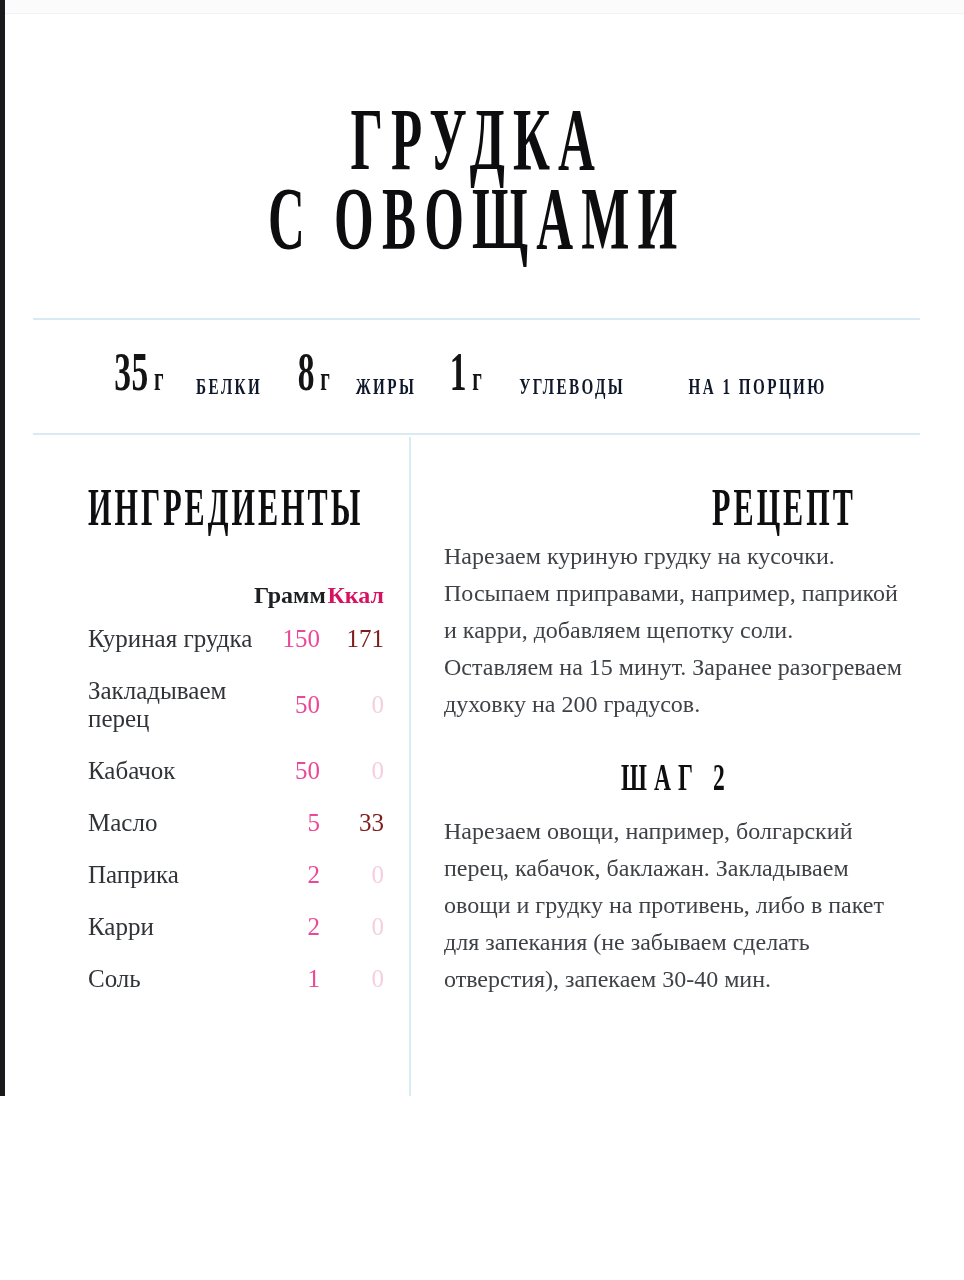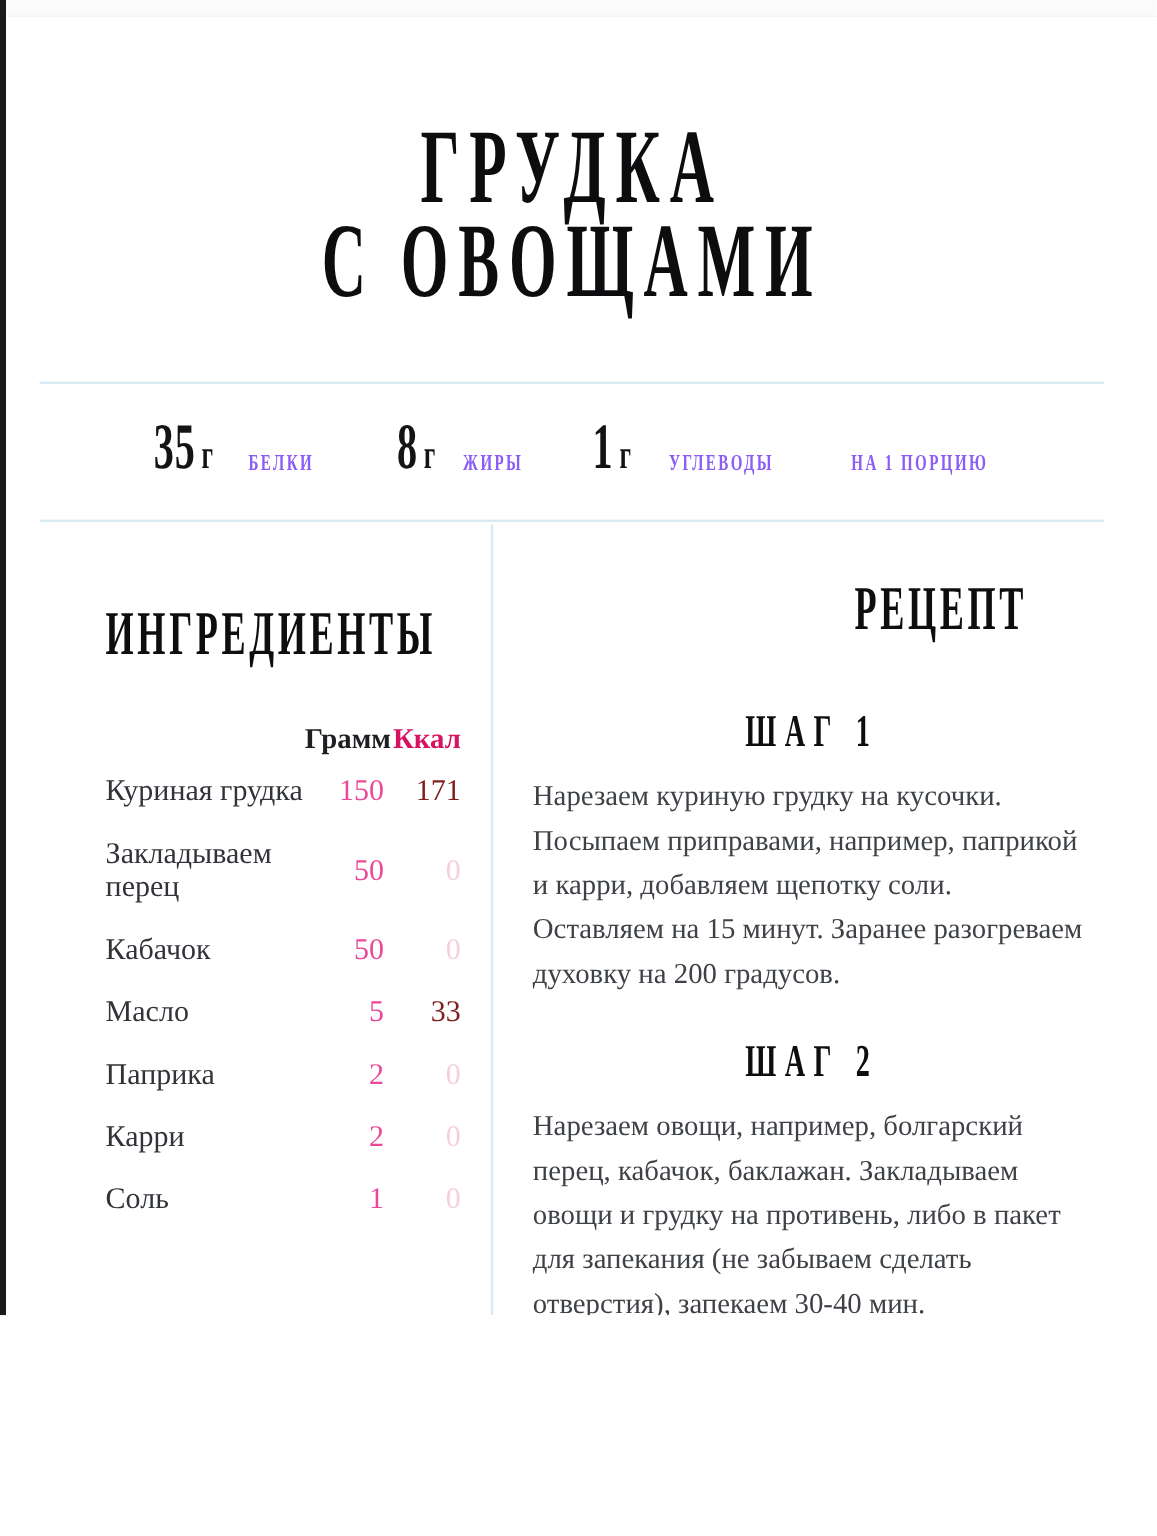--- a/index.html
+++ b/index.html
@@ -26,29 +26,29 @@
     position:absolute; left:33px; top:318px; width:887px; height:117px; box-sizing:border-box;
     border-top:2px solid #daeaf2; border-bottom:2px solid #daeaf2;
     display:flex; padding:0 58px 0 66px;
   }
   .nutri-item  { flex:1; display:flex; flex-direction:row; align-items:center; justify-content:center; padding-top:4px; }
   .nutri-value { font-weight:700; color:#141416; line-height:50px; white-space:nowrap; }
   .nutri-value .cond { transform:scaleX(0.62); }
   .nutri-value .num  { font-size:54px; letter-spacing:0.02em; }
   .nutri-value .unit { font-size:34px; margin-left:8px; }
   .nutri-item.accent .nutri-value { color:#d61360; }
-  .nutri-label { margin-top:16px; font-size:19px; font-weight:700; letter-spacing:0.16em; color:#8b5cf6; line-height:22px; }
+  .nutri-label { margin-top:16px; font-size:23px; font-weight:700; letter-spacing:0.16em; color:#0f172a; line-height:22px; }
   .nutri-label .cond { transform:scaleX(0.66); }
 
   
   .sec-heading { margin:0; font-size:52px; line-height:60px; font-weight:700; letter-spacing:0.10em; color:#0e0e10; }
   .center { text-align:right; }
 
   
-  .ingredients { position:absolute; left:88px; top:499px; width:296px; }
+  .ingredients { position:absolute; left:88px; top:478px; width:296px; }
   .ing-table   { margin-top:44px; }
   .ing-row     { display:flex; align-items:center; margin-bottom:24px; }
   .ing-header  { margin-bottom:16px; }
   .ing-name    { width:166px; font-size:25px; line-height:28px; color:#303338; }
   .ing-grams   { width:66px; text-align:right; font-size:25px; color:#ec4899; }
   .ing-kcal    { width:64px; text-align:right; font-size:25px; color:#7f1d1d; }
   .ing-header .ing-grams { font-weight:700; color:#1d1f22; font-size:24px; }
   .ing-header .ing-kcal  { font-weight:700; color:#d61360; font-size:24px; }
   .ing-kcal.zero { color:#f5cfdf; }
 
@@ -176,23 +176,20 @@
   </section>
 
   <div class="divider"></div>
 
   <section class="recipe">
     <h2 class="sec-heading center">
       <span class="cond">РЕЦЕПТ</span>
     </h2>
 
     <div class="step">
-      <h3 class="step-title">
-        <span class="cond">ШАГ 1</span>
-      </h3>
       <p class="step-text">Нарезаем куриную грудку на кусочки. Посыпаем приправами, например, паприкой и карри, добавляем щепотку соли. Оставляем на 15 минут. Заранее разогреваем духовку на 200 градусов.</p>
     </div>
 
     <div class="step">
       <h3 class="step-title">
         <span class="cond">ШАГ 2</span>
       </h3>
       <p class="step-text">Нарезаем овощи, например, болгарский перец, кабачок, баклажан. Закладываем овощи и грудку на противень, либо в пакет для запекания (не забываем сделать отверстия), запекаем 30-40 мин.</p>
     </div>
   </section>

